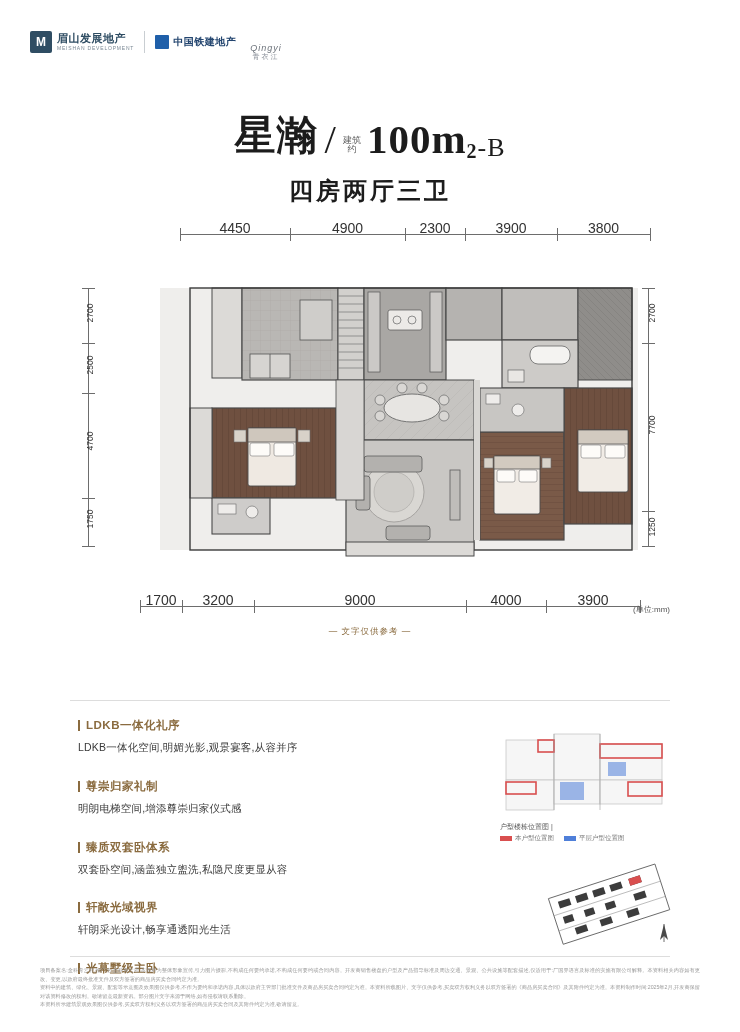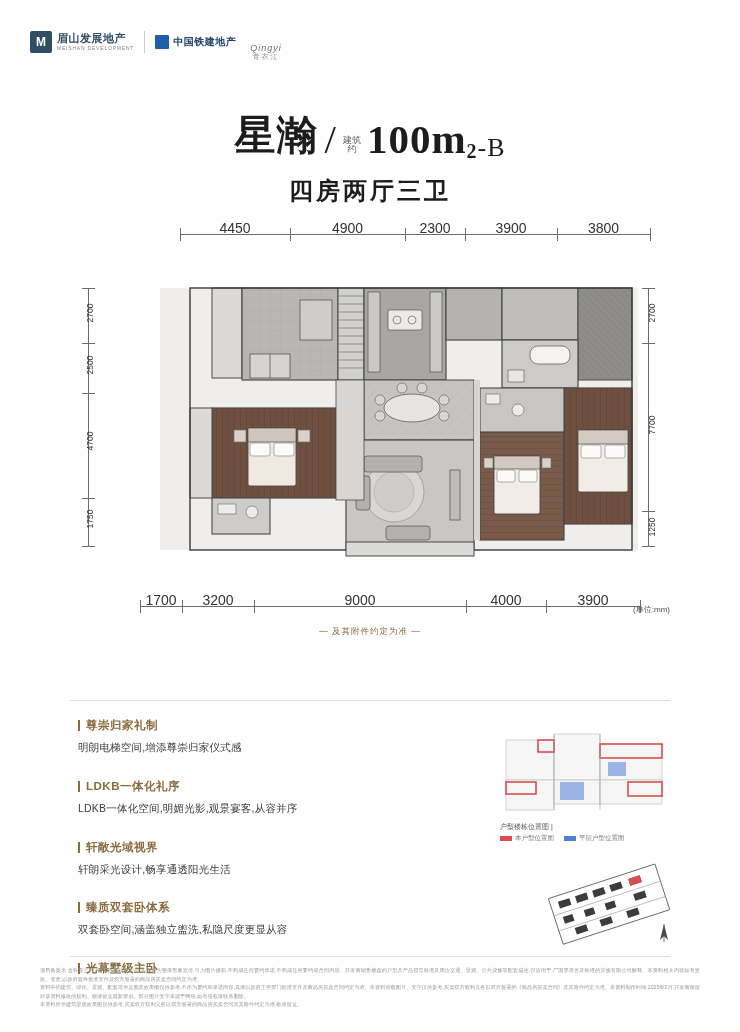--- a/index.html
+++ b/index.html
@@ -322,58 +322,58 @@
     <div class="dim-tick" style="left:406px;"></div>
     <div class="dim-tick" style="left:500px;"></div>
     <div class="dim-lbl" style="left:0;width:42px;">1700</div>
     <div class="dim-lbl" style="left:42px;width:72px;">3200</div>
     <div class="dim-lbl" style="left:114px;width:212px;">9000</div>
     <div class="dim-lbl" style="left:326px;width:80px;">4000</div>
     <div class="dim-lbl" style="left:406px;width:94px;">3900</div>
   </div>
 
   <div class="unit-note">(单位:mm)</div>
-  <div class="plan-note">— 及其附件约定为准 —</div>
+  <div class="plan-note">— 文字仅供参考 —</div>
 </div>
 
 <div class="hr" style="top:700px;"></div>
 <div class="hr" style="top:956px;"></div>
 
 <div class="features">
+
+  <div class="feat">
+    <div class="feat-h">
+      <span class="feat-bar"></span>
+      <span class="feat-title">LDKB一体化礼序</span>
+    </div>
+    <div class="feat-body">LDKB一体化空间,明媚光影,观景宴客,从容并序</div>
+  </div>
 
   <div class="feat">
     <div class="feat-h">
       <span class="feat-bar"></span>
       <span class="feat-title">尊崇归家礼制</span>
     </div>
     <div class="feat-body">明朗电梯空间,增添尊崇归家仪式感</div>
   </div>
 
   <div class="feat">
     <div class="feat-h">
       <span class="feat-bar"></span>
-      <span class="feat-title">LDKB一体化礼序</span>
-    </div>
-    <div class="feat-body">LDKB一体化空间,明媚光影,观景宴客,从容并序</div>
+      <span class="feat-title">臻质双套卧体系</span>
+    </div>
+    <div class="feat-body">双套卧空间,涵盖独立盥洗,私隐尺度更显从容</div>
   </div>
 
   <div class="feat">
     <div class="feat-h">
       <span class="feat-bar"></span>
       <span class="feat-title">轩敞光域视界</span>
     </div>
     <div class="feat-body">轩朗采光设计,畅享通透阳光生活</div>
-  </div>
-
-  <div class="feat">
-    <div class="feat-h">
-      <span class="feat-bar"></span>
-      <span class="feat-title">臻质双套卧体系</span>
-    </div>
-    <div class="feat-body">双套卧空间,涵盖独立盥洗,私隐尺度更显从容</div>
   </div>
 
   <div class="feat">
     <div class="feat-h">
       <span class="feat-bar"></span>
       <span class="feat-title">光幕墅级主卧</span>
     </div>
   </div>
 
 </div>

